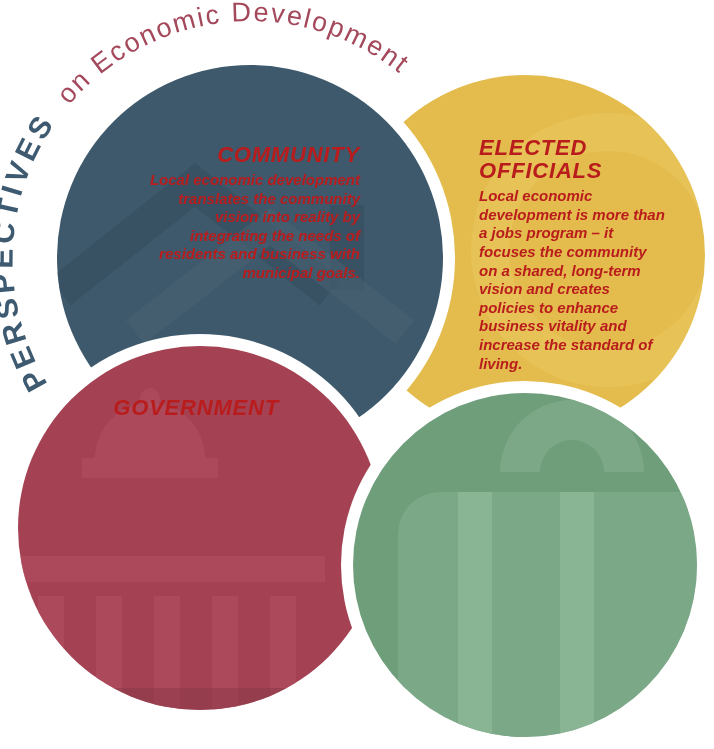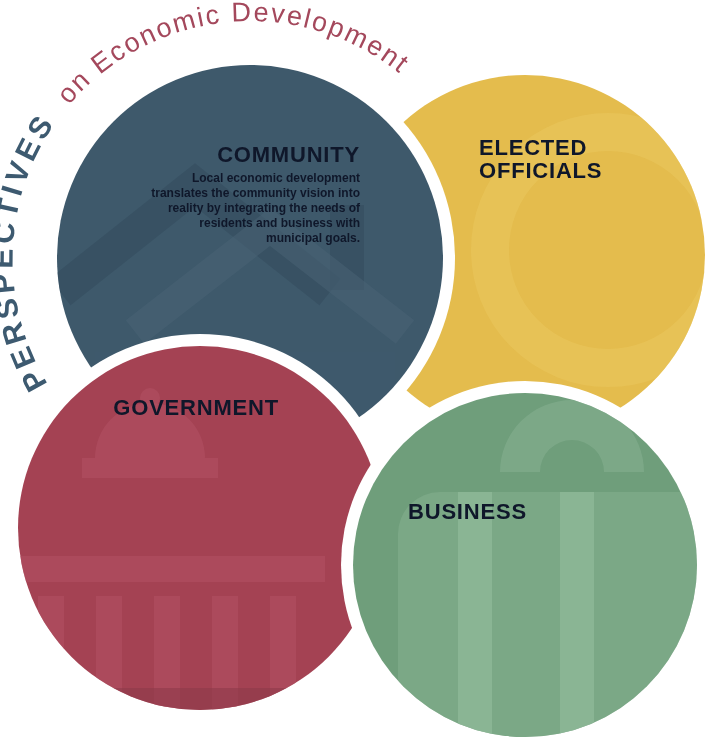--- a/index.html
+++ b/index.html
@@ -6,33 +6,34 @@
   .stage{
     position:relative;
     width:714px;height:749px;
     overflow:hidden;
     font-family:"Liberation Sans", sans-serif;
     background:#ffffff;
   }
   .stage svg{position:absolute;left:0;top:0;}
   .circle-text{
     position:absolute;
-    color:#0f172a;
+    color:#b91c1c;
     z-index:5;
+    font-style:italic;
   }
   .circle-text h2{
     margin:0 0 5px 0;
     font-size:22px;
     font-weight:bold;
     letter-spacing:0.8px;
     line-height:1.05;
   }
   .circle-text p{
     margin:0;
-    font-size:12px;
+    font-size:15px;
     font-weight:bold;
     line-height:1.24;
   }
   .align-right{text-align:right;}
   .align-left{text-align:left;}
   .txt-community{top:143px;right:354px;width:212px;}
   .txt-elected{top:136px;left:479px;width:190px;}
   .txt-government{top:396px;right:435px;width:224px;}
   .txt-business{top:500px;left:408px;width:234px;}
   .title-lead{
@@ -126,23 +127,23 @@
     </text>
   </svg>
 
   <div class="circle-text txt-community align-right">
     <h2>COMMUNITY</h2>
     <p>Local economic development translates the community vision into reality by integrating the needs of residents and business with municipal goals.</p>
   </div>
 
   <div class="circle-text txt-elected align-left">
     <h2>ELECTED OFFICIALS</h2>
+    <p>Local economic development is more than a jobs program – it focuses the community on a shared, long-term vision and creates policies to enhance business vitality and increase the standard of living.</p>
   </div>
 
   <div class="circle-text txt-government align-right">
     <h2>GOVERNMENT</h2>
   </div>
 
   <div class="circle-text txt-business align-left">
-    <h2>BUSINESS</h2>
   </div>
 
 </div>
 
 </body></html>

